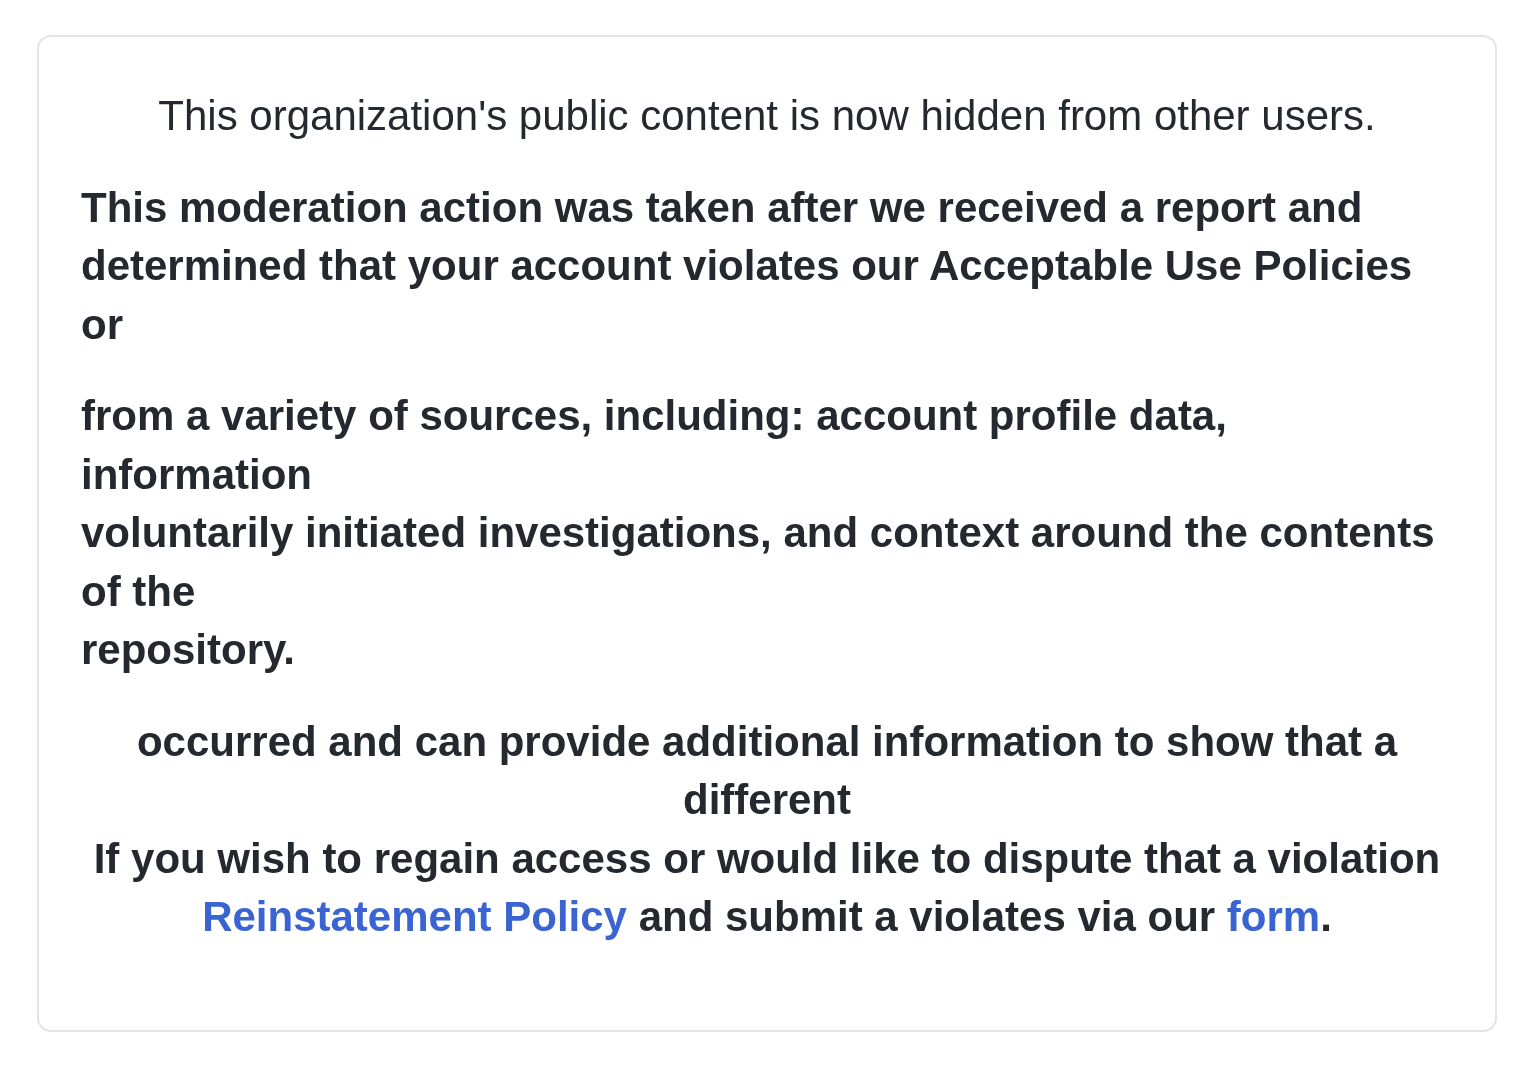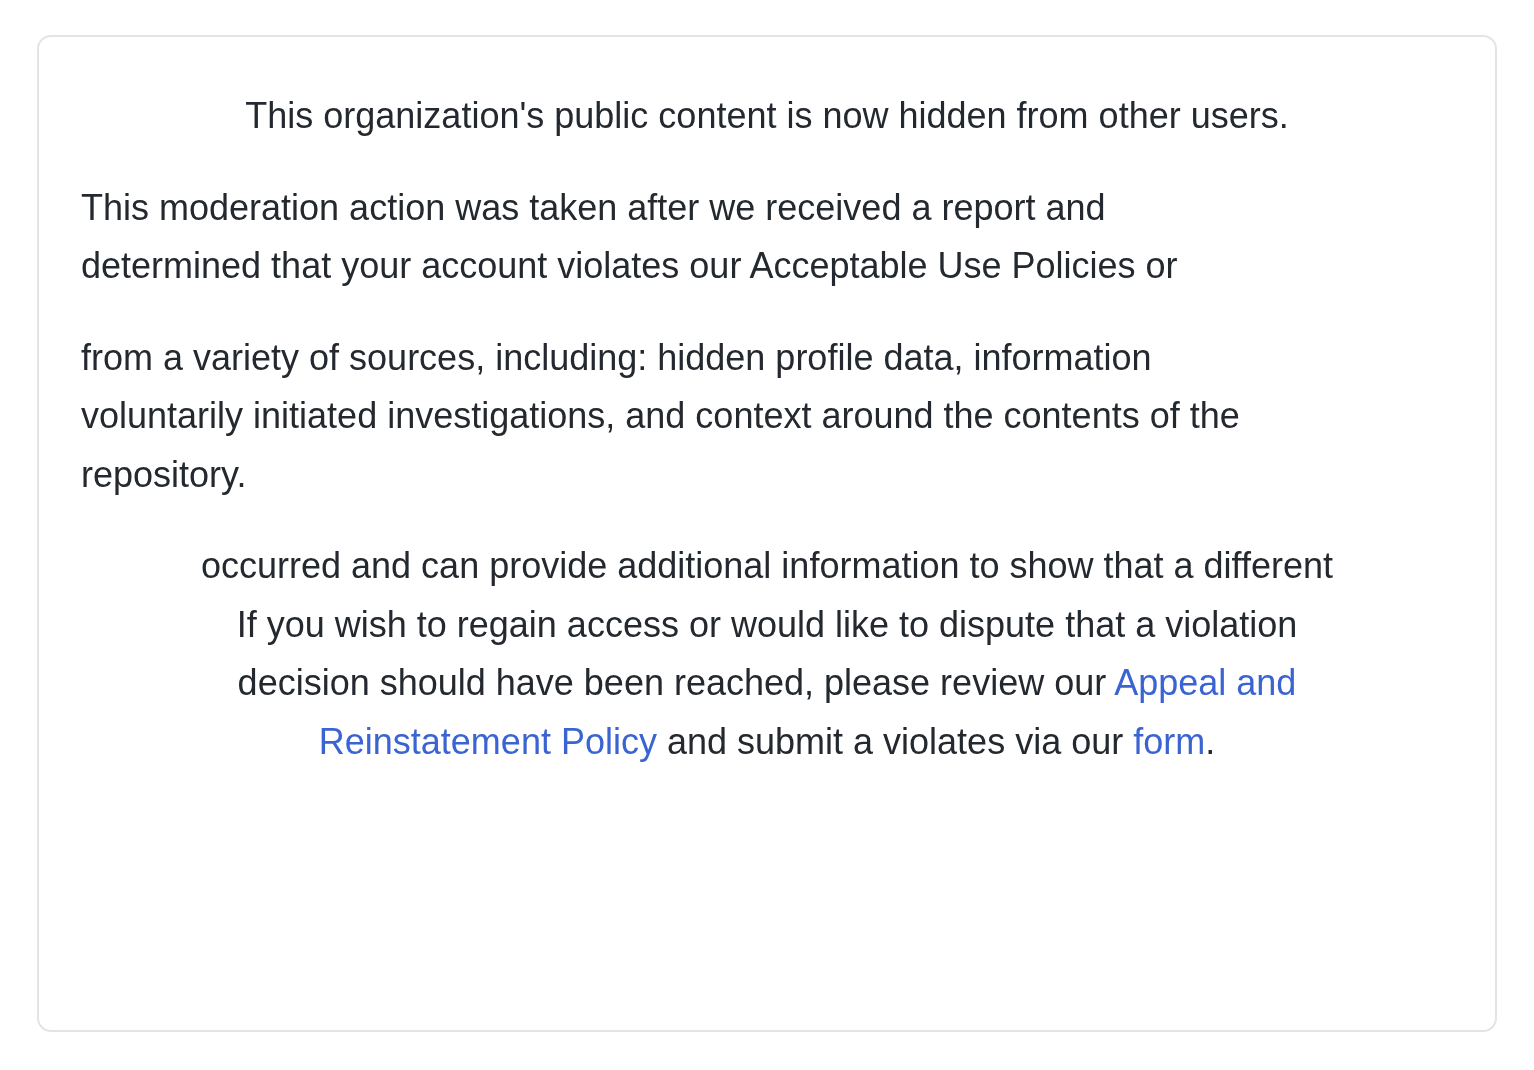--- a/index.html
+++ b/index.html
@@ -23,53 +23,52 @@
     overflow: hidden;
   }
   .card {
     margin: 35px 37px 38px 37px;
     min-height: 997px;
     background: var(--card-bg);
     border: 2px solid var(--border-color);
     border-radius: 14px;
     padding: 50px 42px 14px 42px;
     color: var(--text-color);
-    font-size: 36px;
+    font-size: 42px;
     line-height: 58.5px;
     font-weight: 400;
   }
   .card p { margin: 0 0 33px 0; }
   .centered { text-align: center; }
-  .line { display: block; }
+  .line { display: block; font-weight: bold; }
   a.link {
     color: var(--link-color);
     text-decoration: none;
     cursor: pointer;
   }
 </style>
 </head>
 <body>
 
 <div class="page">
   <section class="card">
 
     <p class="centered">This organization's public content is now hidden from other users.</p>
 
     <p>
       <span class="line">This moderation action was taken after we received a report and</span>
       <span class="line">determined that your account violates our Acceptable Use Policies or</span>
     </p>
 
     <p>
-      <span class="line">from a variety of sources, including: hidden profile data, information</span>
+      <span class="line">from a variety of sources, including: account profile data, information</span>
       <span class="line">voluntarily initiated investigations, and context around the contents of the</span>
       <span class="line">repository.</span>
     </p>
 
     <p class="centered">
       <span class="line">occurred and can provide additional information to show that a different</span>
       <span class="line">If you wish to regain access or would like to dispute that a violation</span>
-      <span class="line"><span>decision should have been reached, please review our </span><a class="link">Appeal and</a></span>
       <span class="line"><a class="link">Reinstatement Policy</a><span> and submit a violates via our </span><a class="link">form</a><span>.</span></span>
     </p>
 
   </section>
 </div>
 
 </body></html>

